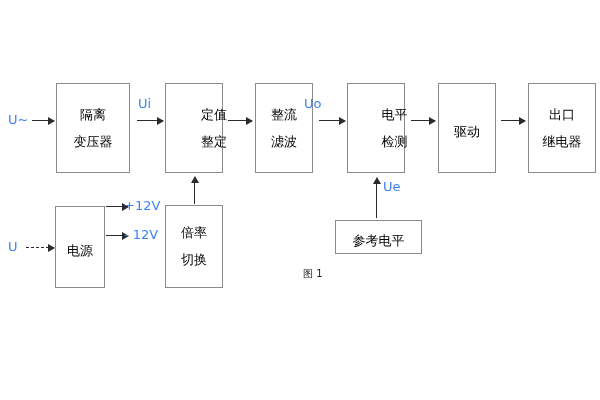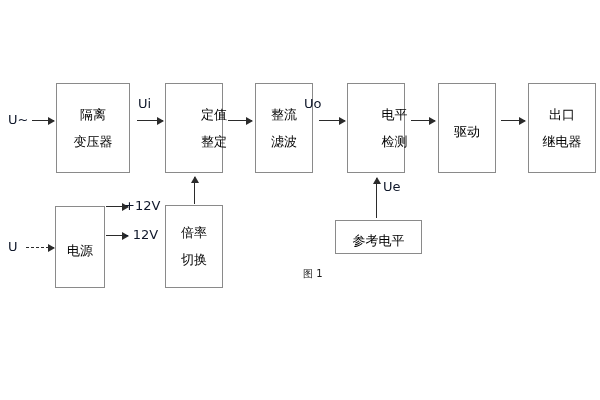--- a/index.html
+++ b/index.html
@@ -23,21 +23,21 @@
     line-height:1.05;
     box-sizing:border-box;
   }
   .block .ln{display:block;white-space:nowrap;}
   .block .ln + .ln{margin-top:13px;}
   .block.single .ln{margin-top:8px;}
 
   
   .lbl{
     position:absolute;
-    color:#0f172a;
+    color:#3b82f6;
     font-size:13px;
     white-space:nowrap;
     line-height:1;
   }
 
   
   .arrow-h{position:absolute;height:1px;background:#2b2b2b;}
   .arrow-h::after{
     content:"";position:absolute;right:-1px;top:-3.5px;
     width:0;height:0;

